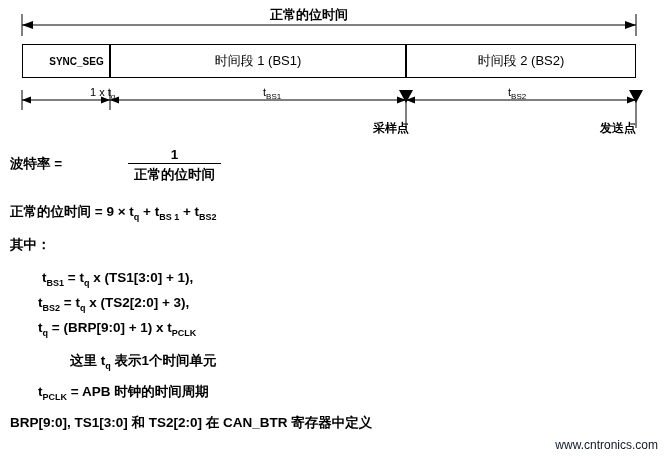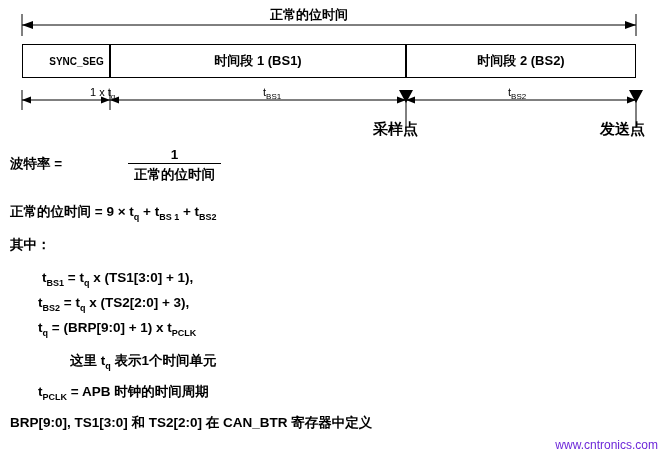--- a/index.html
+++ b/index.html
@@ -29,37 +29,37 @@
     white-space: nowrap;
   }
   .seg-box {
     position: absolute;
     border: 1px solid #000;
     box-sizing: border-box;
     display: flex;
     align-items: center;
     justify-content: center;
     font-size: 13px;
-    font-weight: bold;
+    font-weight: normal;
     background: #fff;
     height: 34px;
   }
   .seg-box.small { font-size: 10px; font-weight: bold; padding-left: 21px; }
   .tick-label {
     position: absolute;
     font-size: 11px;
     white-space: nowrap;
   }
   .tick-label .sub {
     font-size: 8px;
     vertical-align: sub;
   }
   .point-label {
     position: absolute;
-    font-size: 15px;
+    font-size: 12px;
     font-weight: bold;
     white-space: nowrap;
   }
 
   
   .formula-text {
     position: absolute;
     font-size: 13.5px;
     white-space: nowrap;
     font-weight: bold;
@@ -78,21 +78,21 @@
   .frac .den {
     padding: 2px 6px 0 6px;
   }
 
   
   #watermark {
     position: absolute;
     right: 8px;
     bottom: 6px;
     font-size: 12px;
-    color: #6d28d9;
+    color: #0f172a;
     font-family: "Liberation Sans", sans-serif;
   }
 </style>
 </head>
 <body>
 
 <div id="timing-diagram">
 
   <svg width="666" height="140" style="position:absolute;left:0;top:0;">
 

